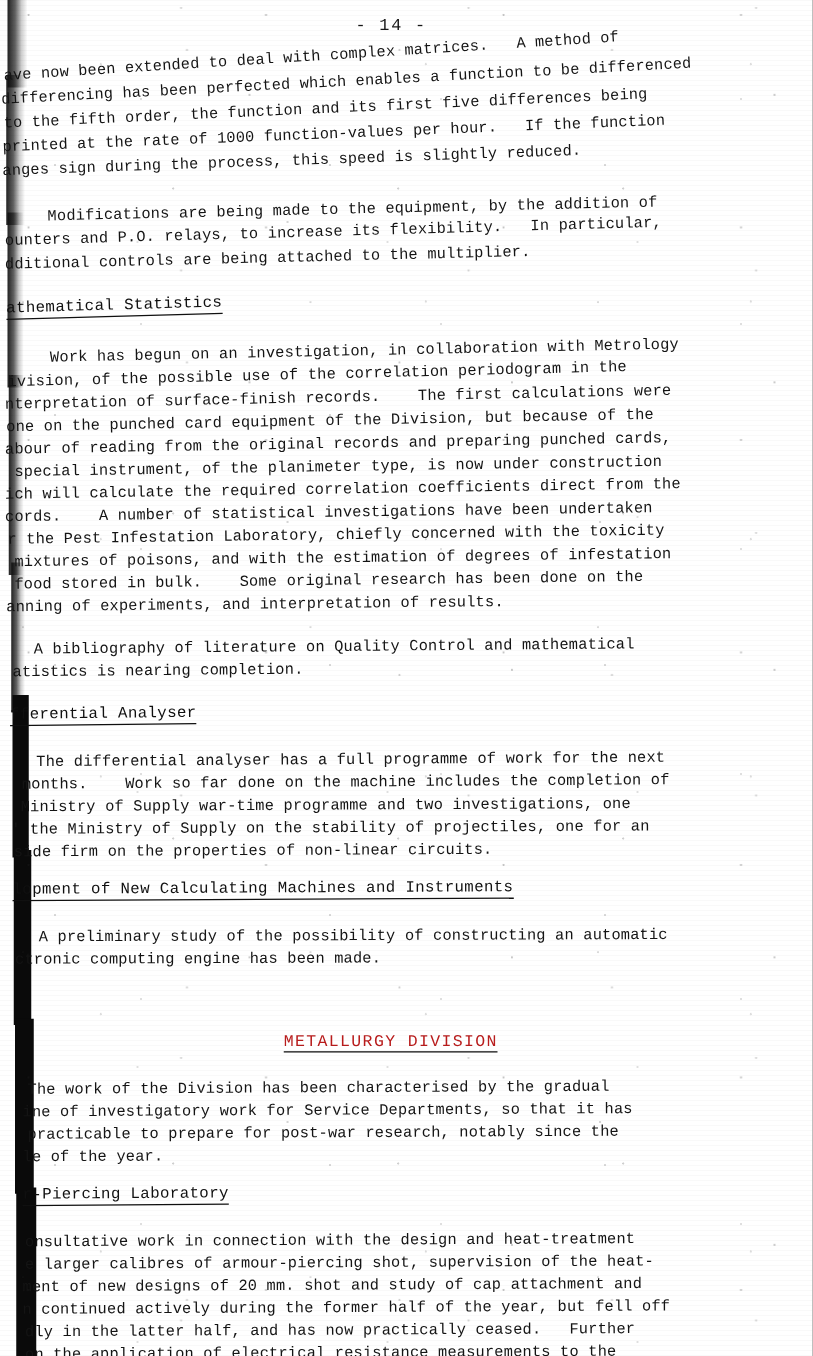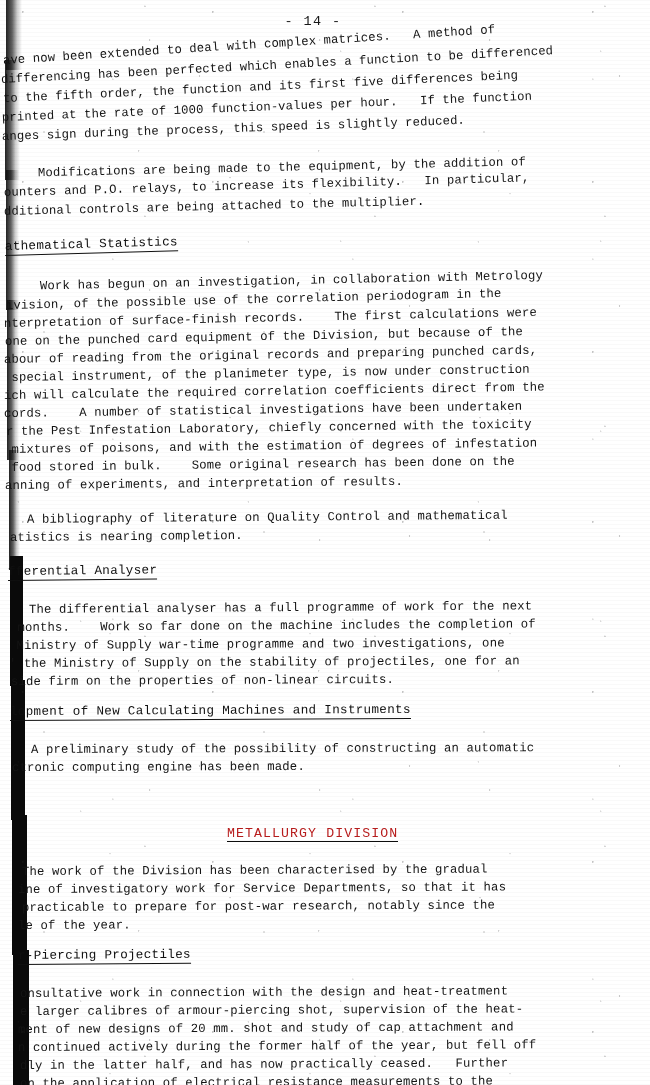--- a/index.html
+++ b/index.html
@@ -173,21 +173,21 @@
       <div class="line curl" style="left: 9px; top: 658px; transform: rotate(-0.3deg) scaleX(0.99);">' the Ministry of Supply on the stability of projectiles, one for an</div>
       <div class="line curl" style="left: 11px; top: 676px; transform: rotate(-0.3deg) scaleX(0.99);">side firm on the properties of non-linear circuits.</div>
       <div class="heading curl" style="left: 10px; top: 706px; transform: rotate(-0.3deg);">lopment of New Calculating Machines and Instruments</div>
       <div class="line curl" style="left: 16px; top: 744px; transform: rotate(-0.2deg) scaleX(0.99);">  A preliminary study of the possibility of constructing an automatic</div>
       <div class="line curl" style="left: 12px; top: 762px; transform: rotate(-0.2deg) scaleX(0.99);">ctronic computing engine has been made.</div>
       <div class="division" style="left: 227px; top: 827px;">METALLURGY DIVISION</div>
       <div class="line curl" style="left: 22px; top: 866px; transform: rotate(-0.3deg) scaleX(0.99);">The work of the Division has been characterised by the gradual</div>
       <div class="line curl" style="left: 18px; top: 884px; transform: rotate(-0.3deg) scaleX(0.99);">ine of investigatory work for Service Departments, so that it has</div>
       <div class="line curl" style="left: 22px; top: 902px; transform: rotate(-0.3deg) scaleX(0.99);">practicable to prepare for post-war research, notably since the</div>
       <div class="line curl" style="left: 18px; top: 920px; transform: rotate(-0.3deg) scaleX(0.99);">le of the year.</div>
-      <div class="heading curl" style="left: 18px; top: 950px; transform: rotate(-0.4deg);">r-Piercing Projectiles</div>
+      <div class="heading curl" style="left: 18px; top: 950px; transform: rotate(-0.4deg);">r-Piercing Laboratory</div>
       <div class="line curl" style="left: 20px; top: 988px; transform: rotate(-0.3deg) scaleX(0.99);">onsultative work in connection with the design and heat-treatment</div>
       <div class="line curl" style="left: 20px; top: 1006px; transform: rotate(-0.3deg) scaleX(0.99);">e larger calibres of armour-piercing shot, supervision of the heat-</div>
       <div class="line curl" style="left: 18px; top: 1024px; transform: rotate(-0.3deg) scaleX(0.99);">ment of new designs of 20 mm. shot and study of cap attachment and</div>
       <div class="line curl" style="left: 18px; top: 1042px; transform: rotate(-0.3deg) scaleX(0.99);">n continued actively during the former half of the year, but fell off</div>
       <div class="line curl" style="left: 20px; top: 1060px; transform: rotate(-0.3deg) scaleX(0.99);">dly in the latter half, and has now practically ceased.   Further</div>
       <div class="line curl" style="left: 20px; top: 1078px; transform: rotate(-0.3deg) scaleX(0.99);">on the application of electrical resistance measurements to the</div>
     </div>
 
   <div id="scanbands"></div>
   <div id="speckle"></div>

